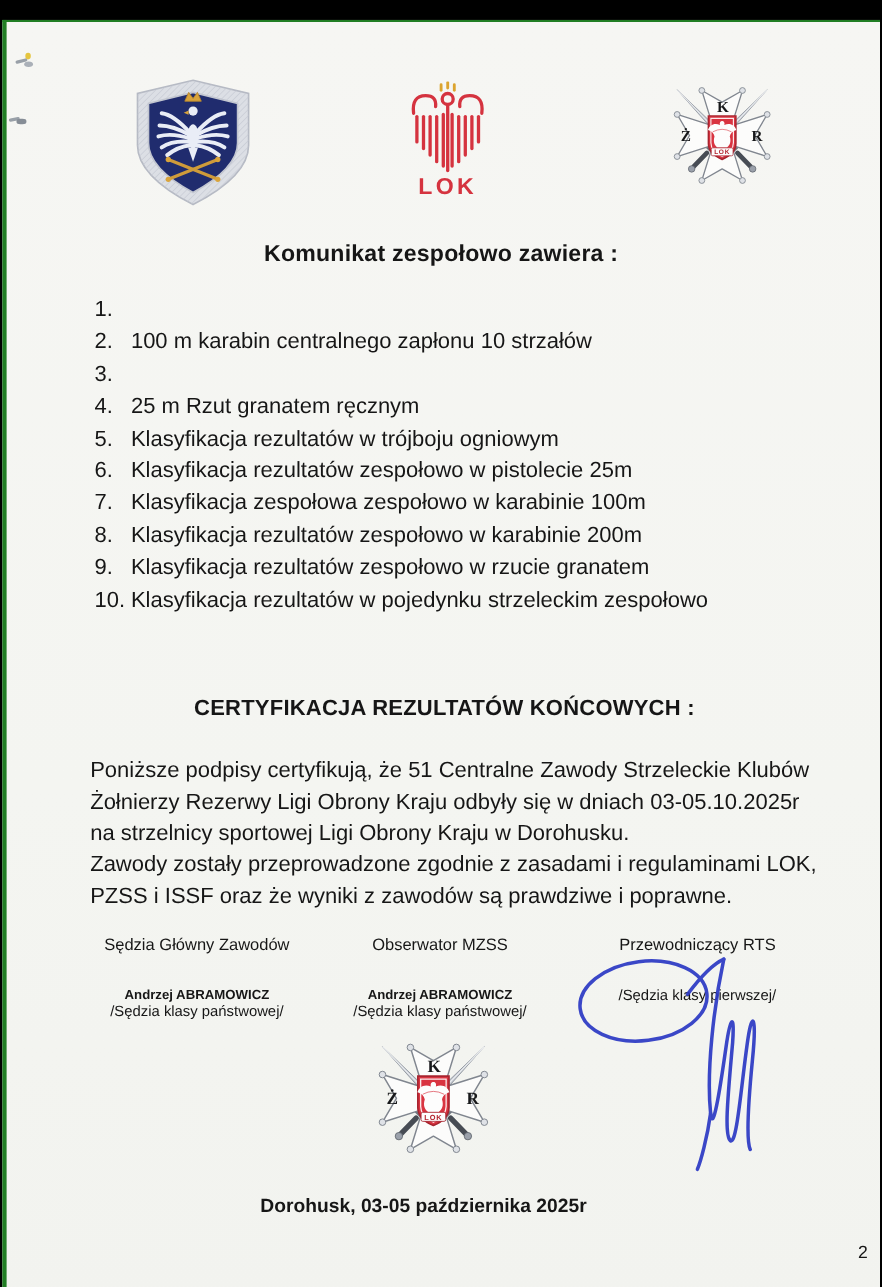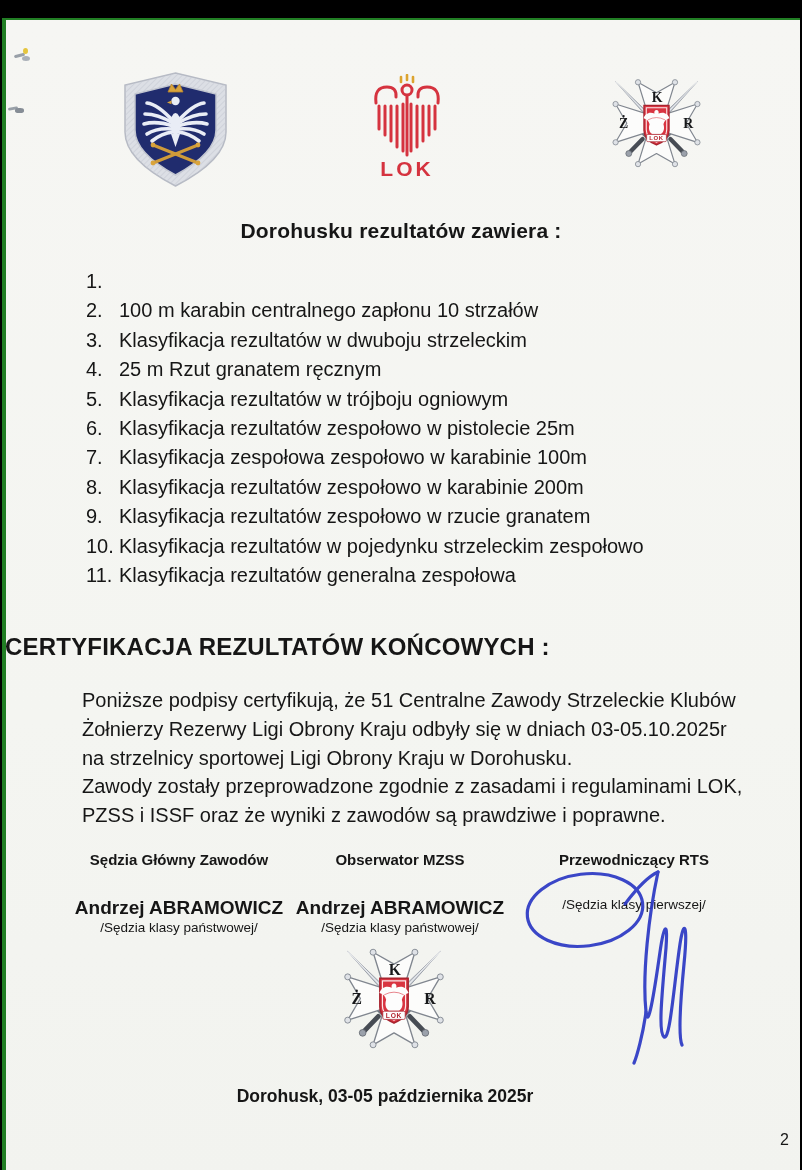--- a/index.html
+++ b/index.html
@@ -28,34 +28,34 @@
     position:absolute;top:201px;left:0;right:0;text-align:center;
     font-size:21px;font-weight:bold;letter-spacing:.2px;
   }
   .list{
     position:absolute;left:84px;top:249px;font-size:20px;line-height:29.4px;
   }
   .list-row{display:flex;}
   .list-num{width:33px;flex:none;}
 
   .cert-heading{
-    position:absolute;top:615px;left:0;right:0;text-align:left;
-    font-size:24px;font-weight:bold;transform:translateX(3px);letter-spacing:.2px;
+    position:absolute;top:615px;left:0;right:0;text-align:center;
+    font-size:20px;font-weight:bold;transform:translateX(3px);letter-spacing:.2px;
   }
   .cert-body{
     position:absolute;left:80px;top:668px;width:700px;
     font-size:20px;line-height:28.8px;
   }
 
   .sig-block{position:absolute;top:833px;text-align:center;}
   .sig-1{left:67px;width:220px;}
   .sig-2{left:288px;width:220px;}
   .sig-3{left:517px;width:230px;}
-  .sig-role{font-size:15px;font-weight:bold;margin-bottom:29px;}
-  .sig-name{font-size:19px;font-weight:bold;}
+  .sig-role{font-size:15px;font-weight:normal;margin-bottom:29px;}
+  .sig-name{font-size:12px;font-weight:bold;}
   .sig-class{font-size:13.5px;margin-top:1px;text-align:center;}
 
   .pen-signature{position:absolute;left:505px;top:848px;z-index:6;pointer-events:none;}
 
   .footer-dateline{
     position:absolute;top:1068px;left:0;right:0;text-align:center;
     font-size:17.5px;font-weight:bold;transform:translateX(-16px);
   }
   .page-number{position:absolute;left:778px;top:1113px;font-size:16px;}
   svg text{font-family:"Liberation Sans",sans-serif;}
@@ -192,33 +192,32 @@
       <line x1="56" y1="32" x2="56" y2="61"></line>
       <line x1="62" y1="32" x2="62" y2="55"></line>
     </g>
     <text x="34" y="102" text-anchor="middle" font-size="21" font-weight="bold" fill="#d5333f" letter-spacing="3">LOK</text>
   </svg>
 
   <svg class="logo logo-kzr-top" width="99" height="99" viewBox="0 0 150 150">
     <use href="#kzr-badge"></use>
   </svg>
 
-  <div class="doc-title">Dorohusku rezultatów zawiera :</div>
+  <div class="doc-title">Komunikat zespołowo zawiera :</div>
 
   <div class="list">
     <div class="list-row">
         <span class="list-num">1.</span>
       </div>
     <div class="list-row">
         <span class="list-num">2.</span>
         <span>100 m karabin centralnego zapłonu 10 strzałów</span>
       </div>
     <div class="list-row">
         <span class="list-num">3.</span>
-        <span>Klasyfikacja rezultatów w dwuboju strzeleckim</span>
       </div>
     <div class="list-row">
         <span class="list-num">4.</span>
         <span>25 m Rzut granatem ręcznym</span>
       </div>
     <div class="list-row">
         <span class="list-num">5.</span>
         <span>Klasyfikacja rezultatów w trójboju ogniowym</span>
       </div>
     <div class="list-row">
@@ -233,24 +232,20 @@
         <span class="list-num">8.</span>
         <span>Klasyfikacja rezultatów zespołowo w karabinie 200m</span>
       </div>
     <div class="list-row">
         <span class="list-num">9.</span>
         <span>Klasyfikacja rezultatów zespołowo w rzucie granatem</span>
       </div>
     <div class="list-row">
         <span class="list-num">10.</span>
         <span>Klasyfikacja rezultatów w pojedynku strzeleckim zespołowo</span>
-      </div>
-    <div class="list-row">
-        <span class="list-num">11.</span>
-        <span>Klasyfikacja rezultatów generalna zespołowa</span>
       </div>
   </div>
 
   <div class="cert-heading">CERTYFIKACJA REZULTATÓW KOŃCOWYCH :</div>
   <div class="cert-body">
     <div>Poniższe podpisy certyfikują, że 51 Centralne Zawody Strzeleckie Klubów</div>
     <div>Żołnierzy Rezerwy Ligi Obrony Kraju odbyły się w dniach 03-05.10.2025r</div>
     <div>na strzelnicy sportowej Ligi Obrony Kraju w Dorohusku.</div>
     <div>Zawody zostały przeprowadzone zgodnie z zasadami i regulaminami LOK,</div>
     <div>PZSS i ISSF oraz że wyniki z zawodów są prawdziwe i poprawne.</div>

